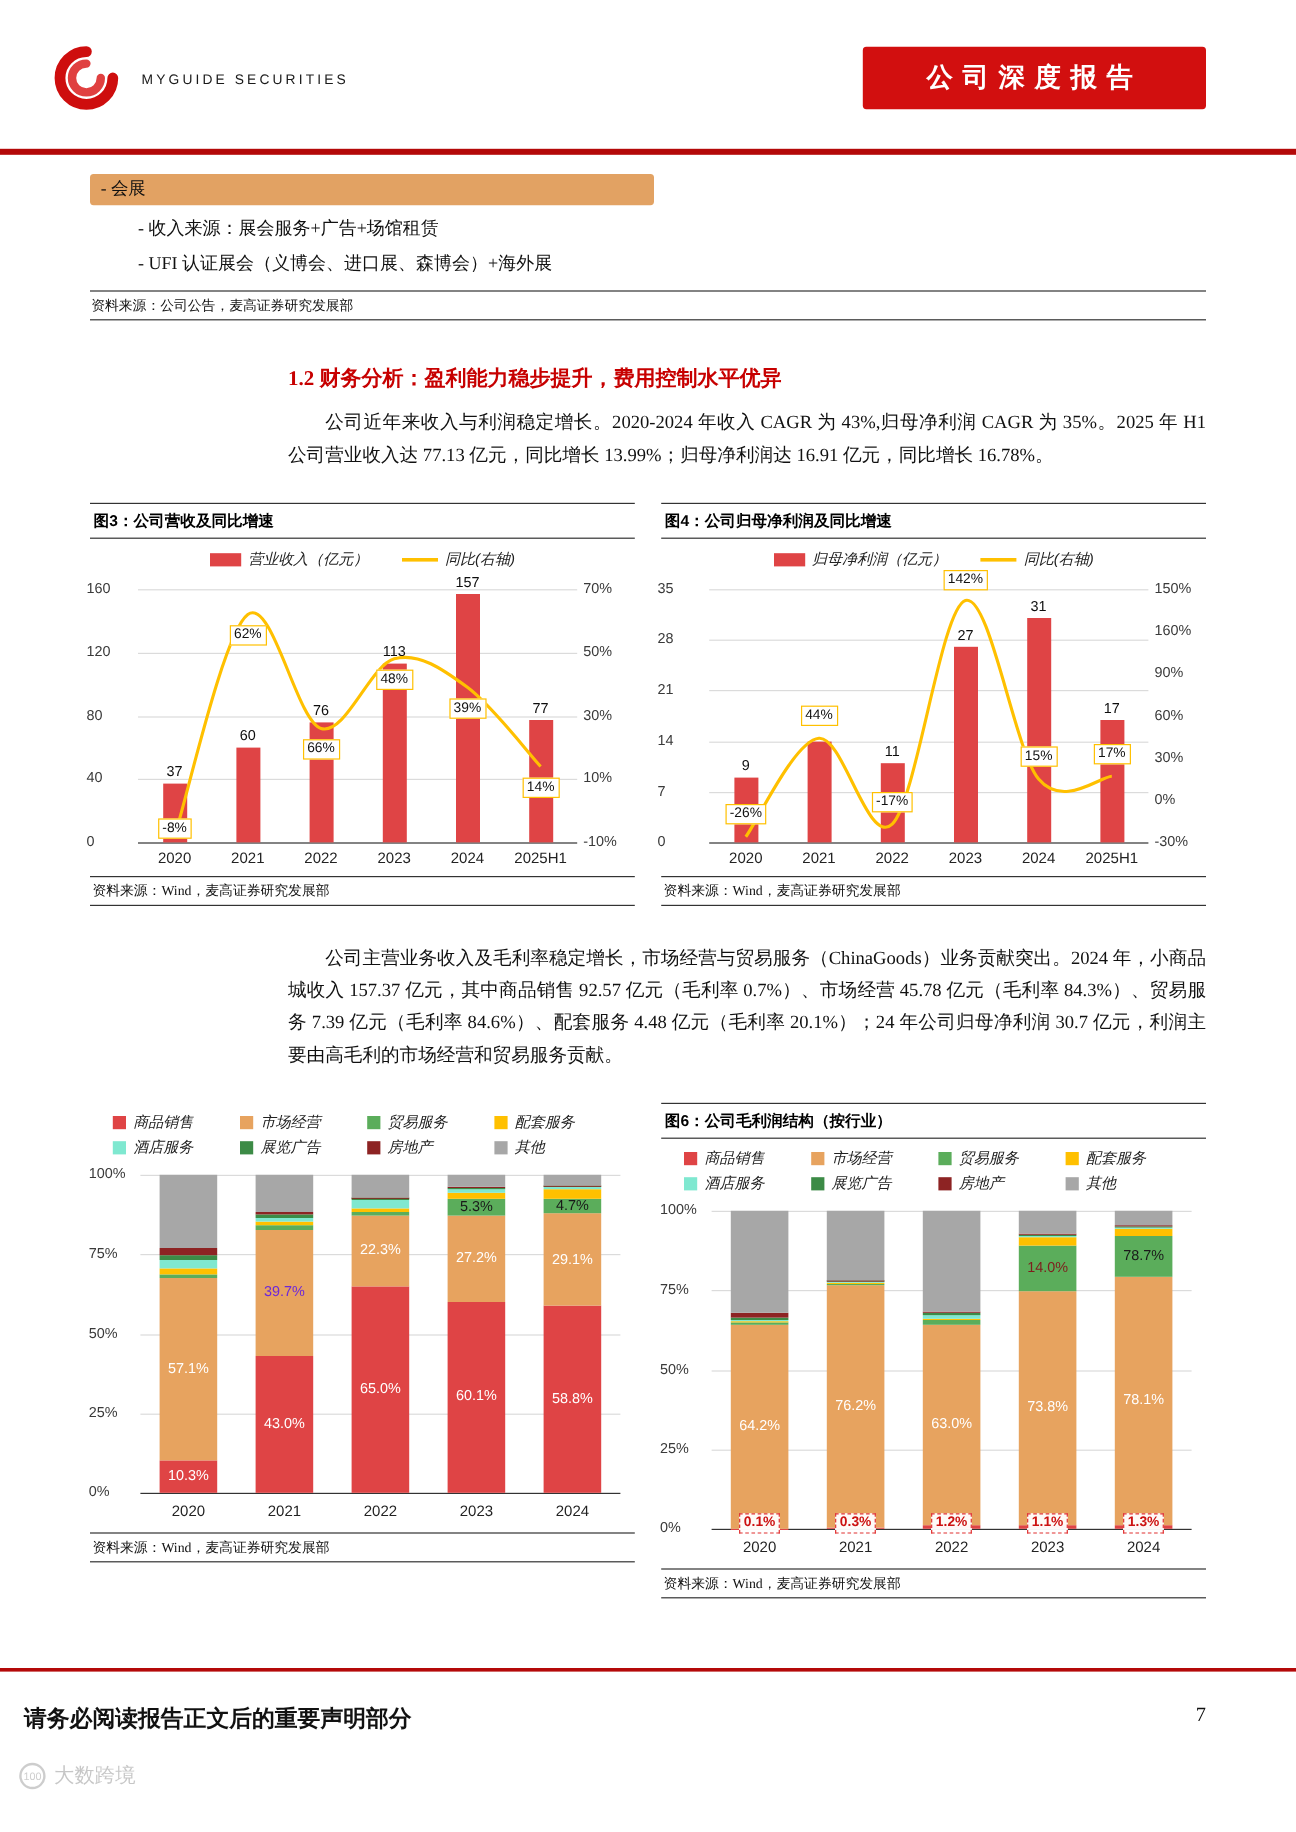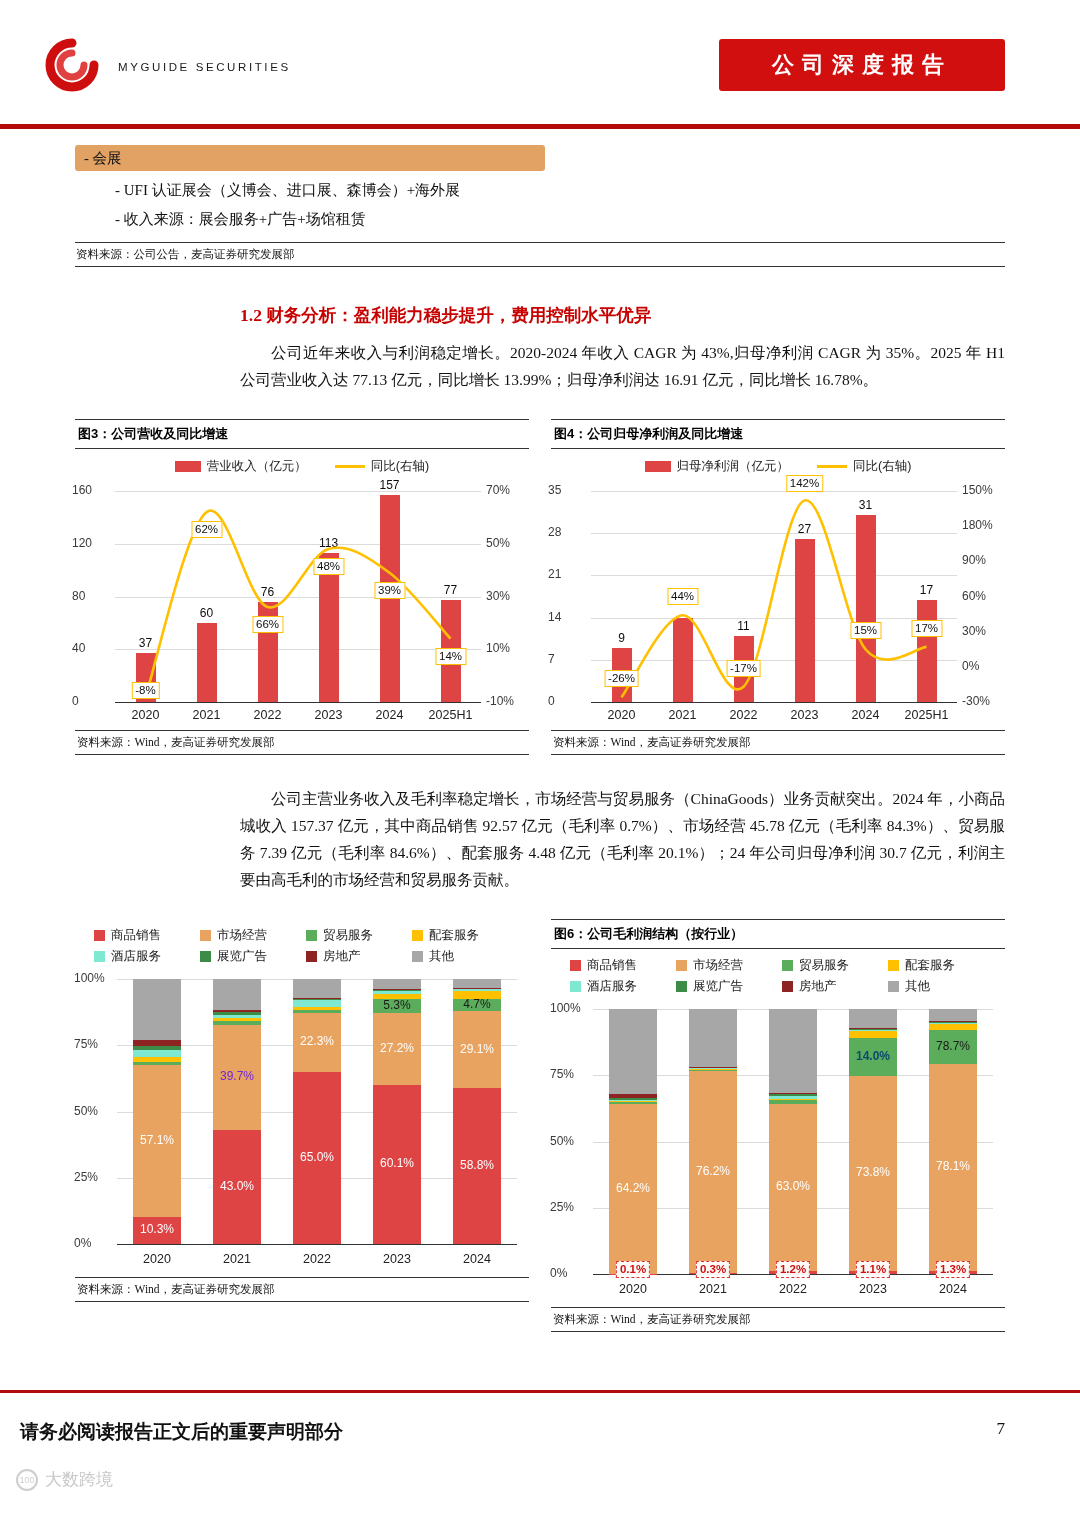--- a/index.html
+++ b/index.html
@@ -24,21 +24,21 @@
   .srcwrap{border-top:1px solid #333;border-bottom:1px solid #333;margin-top:13px;padding:4px 1px;font-size:11.5px;}
 
   .sec-title{margin:36px 75px 0 240px;color:#C70000;font-size:17.5px;font-weight:bold;}
   .para{margin:12px 75px 0 240px;font-size:15.5px;line-height:27px;text-indent:2em;text-align:justify;word-break:break-all;}
   .para2{margin-top:30px;}
 
   
   .figrow{display:flex;gap:22px;margin:26px 75px 0;}
   .fig{flex:1;min-width:0;font-family:"Liberation Sans","DejaVu Sans",sans-serif;}
   .fig-title{border-top:1.2px solid #333;border-bottom:1.2px solid #333;padding:5px 3px;font-weight:bold;font-size:13px;color:#000;}
-  .legend{display:flex;flex-wrap:wrap;justify-content:center;align-items:center;column-gap:28px;row-gap:4px;padding:9px 0 2px;font-size:12.5px;color:#222;}
+  .legend{display:flex;flex-wrap:wrap;justify-content:center;align-items:center;column-gap:28px;row-gap:4px;padding:9px 0 2px;font-size:12.5px;color:#222;font-style:italic;}
   .fig-b .legend{column-gap:8px;padding:8px 0 4px;}
   .fig-b .lg-item{width:98px;}
   .lg-item{display:flex;align-items:center;gap:6px;}
   .sw{flex:0 0 auto;display:inline-block;}
   .sw-bar{width:26px;height:11px;}
   .sw-line{width:30px;height:0;border-top:3px solid;}
   .sw-square{width:11px;height:11px;}
 
   .plot{position:relative;border-bottom:1.2px solid #333;}
   .fig-a .plot{margin:14px 48px 27px 40px;height:212px;}
@@ -82,22 +82,22 @@
     <div class="brand-text">
       <div class="brand-en">MYGUIDE SECURITIES</div>
     </div>
   </div>
   <div class="badge">公司深度报告</div>
 </div>
 <div class="hdr-rule"></div>
 
 <div class="topblock">
   <div class="hl-bar">- 会展</div>
+  <div class="sub">- 收入来源：展会服务+广告+场馆租赁</div>
   <div class="sub">- UFI 认证展会（义博会、进口展、森博会）+海外展</div>
-  <div class="sub">- 收入来源：展会服务+广告+场馆租赁</div>
   <div class="srcwrap">资料来源：公司公告，麦高证券研究发展部</div>
 </div>
 
 <h2 class="sec-title">1.2 财务分析：盈利能力稳步提升，费用控制水平优异</h2>
 <p class="para">公司近年来收入与利润稳定增长。2020-2024 年收入 CAGR 为 43%,归母净利润 CAGR 为 35%。2025 年 H1 公司营业收入达 77.13 亿元，同比增长 13.99%；归母净利润达 16.91 亿元，同比增长 16.78%。</p>
 
 <div class="figrow">
   <figure class="fig fig-a" id="fig3">
     <div class="fig-title">图3：公司营收及同比增速</div>
     <div class="legend">
@@ -177,21 +177,21 @@
         <div class="ytick ytick-l" style="top: 76.4px;">21</div>
         <div class="gridline" style="top: 42.2px;"></div>
         <div class="ytick ytick-l" style="top: 34.2px;">28</div>
         <div class="gridline" style="top: 0px;"></div>
         <div class="ytick ytick-l" style="top: -8px;">35</div>
         <div class="ytick ytick-r" style="top: 203px;">-30%</div>
         <div class="ytick ytick-r" style="top: 167.833px;">0%</div>
         <div class="ytick ytick-r" style="top: 132.667px;">30%</div>
         <div class="ytick ytick-r" style="top: 97.5px;">60%</div>
         <div class="ytick ytick-r" style="top: 62.3333px;">90%</div>
-        <div class="ytick ytick-r" style="top: 27.1667px;">180%</div>
+        <div class="ytick ytick-r" style="top: 27.1667px;">160%</div>
         <div class="ytick ytick-r" style="top: -8px;">150%</div>
         <div class="xtick" style="left: 30.5px; top: 217px;">2020</div>
         <div class="vbar" style="left: 20.5px; width: 20px; height: 54.2571px; background: rgb(223, 68, 69);"></div>
         <div class="barlab" style="left: 30.5px; bottom: 57.2571px;">9</div>
         <div class="xtick" style="left: 91.5px; top: 217px;">2021</div>
         <div class="vbar" style="left: 81.5px; width: 20px; height: 84.4px; background: rgb(223, 68, 69);"></div>
         <div class="xtick" style="left: 152.5px; top: 217px;">2022</div>
         <div class="vbar" style="left: 142.5px; width: 20px; height: 66.3143px; background: rgb(223, 68, 69);"></div>
         <div class="barlab" style="left: 152.5px; bottom: 69.3143px;">11</div>
         <div class="xtick" style="left: 213.5px; top: 217px;">2023</div>
@@ -419,21 +419,21 @@
         <div class="boxlab" style="left: 40px; top: 252px;">0.1%</div>
         <div class="boxlab" style="left: 120px; top: 252px;">0.3%</div>
         <div class="boxlab" style="left: 200px; top: 252px;">1.2%</div>
         <div class="boxlab" style="left: 280px; top: 252px;">1.1%</div>
         <div class="boxlab" style="left: 360px; top: 252px;">1.3%</div>
         <div class="seglab" style="left: 40px; top: 171.67px; color: rgb(255, 255, 255);">64.2%</div>
         <div class="seglab" style="left: 120px; top: 155.24px; color: rgb(255, 255, 255);">76.2%</div>
         <div class="seglab" style="left: 200px; top: 170.345px; color: rgb(255, 255, 255);">63.0%</div>
         <div class="seglab" style="left: 280px; top: 156.3px; color: rgb(255, 255, 255);">73.8%</div>
         <div class="seglab" style="left: 360px; top: 150.072px; color: rgb(255, 255, 255);">78.1%</div>
-        <div class="seglab" style="left: 280px; top: 39.965px; color: #0c4a6e; font-weight: bold;">14.0%</div>
+        <div class="seglab" style="left: 280px; top: 39.965px; color: #7f1d1d;">14.0%</div>
         <div class="seglab" style="left: 360px; top: 29.7625px; color: rgb(26, 26, 26);">78.7%</div>
       </div>
     <div class="fig-source">资料来源：Wind，麦高证券研究发展部</div>
   </figure>
 </div>
 
 <div class="footer">
   <div class="foot-rule"></div>
   <div class="foot-row">
     <div class="foot-text">请务必阅读报告正文后的重要声明部分</div>

